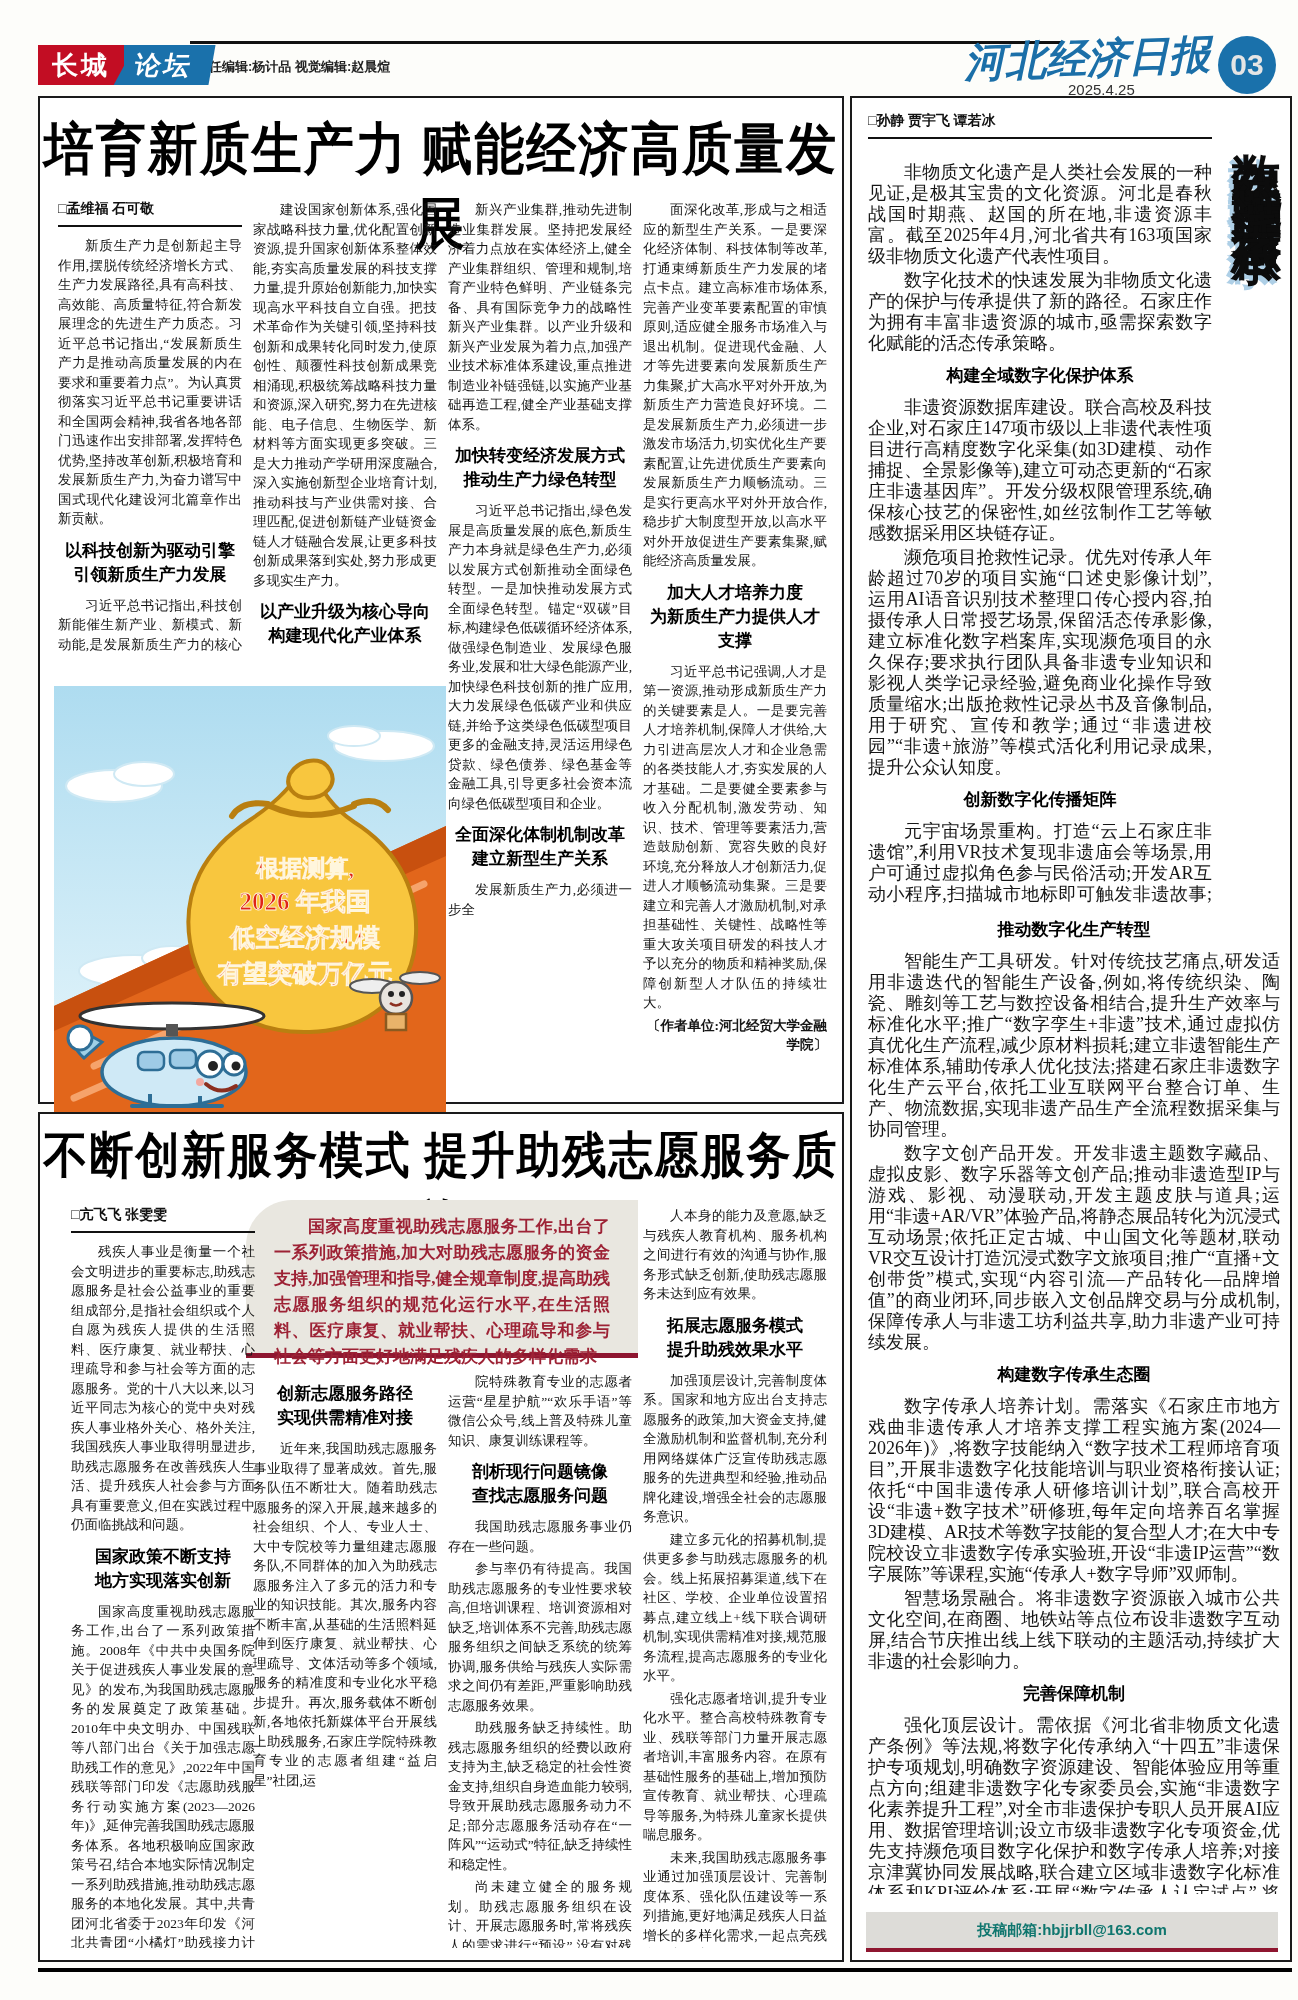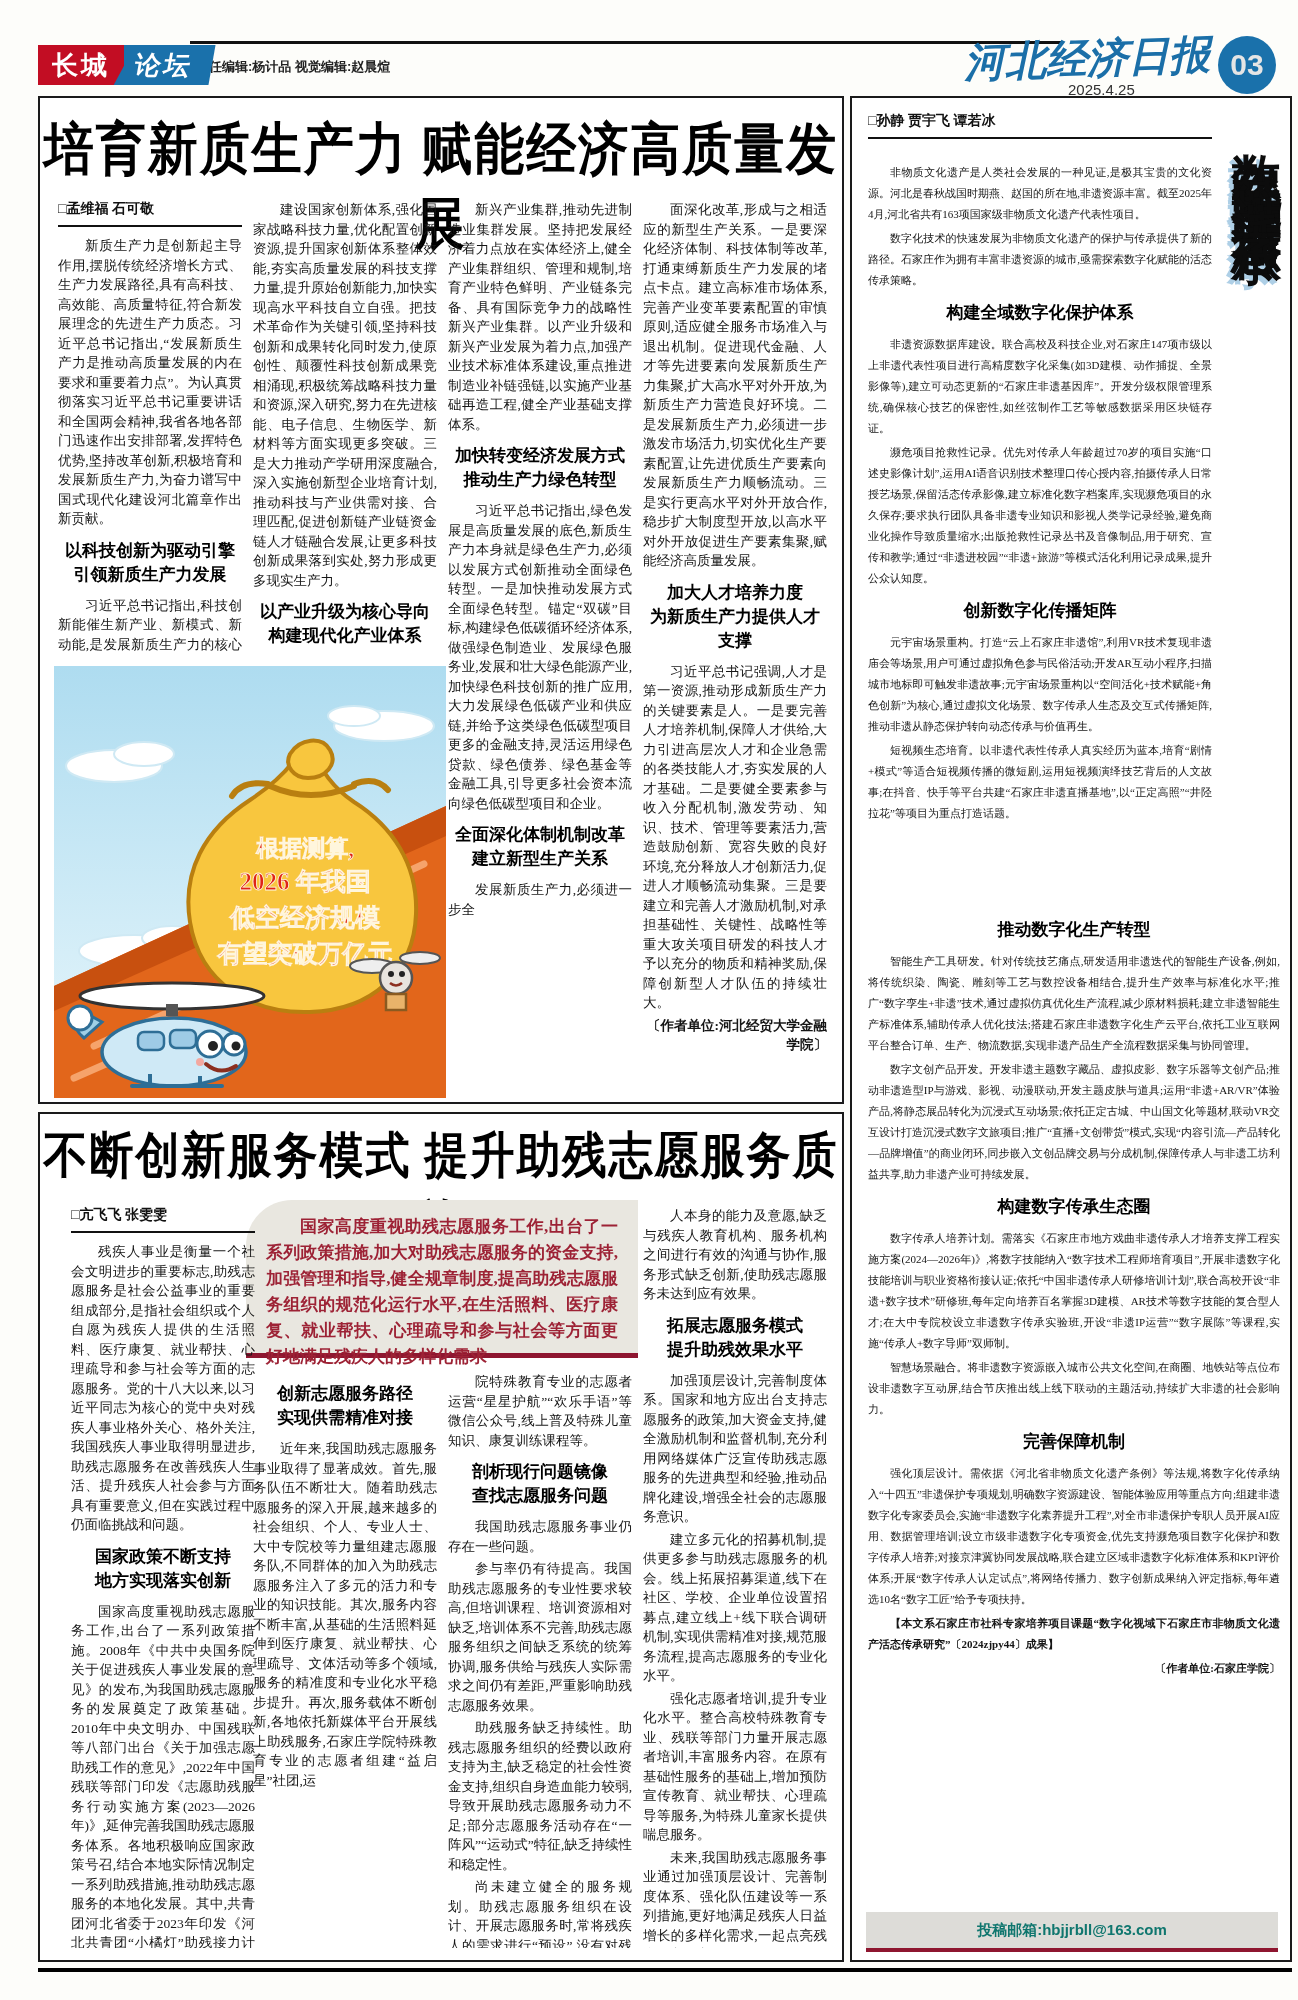--- a/index.html
+++ b/index.html
@@ -28,29 +28,29 @@
   .headline{position:absolute;left:0;right:0;text-align:center;font-weight:bold;color:#000;
             font-family:"Liberation Serif","DejaVu Serif",serif;letter-spacing:2px;transform:scaleY(1.12);}
   .col{position:absolute;overflow:hidden;text-align:justify;}
   .bp{font:13.5px/19.5px "Liberation Serif","DejaVu Serif",serif;color:#161616;margin:0 0 3px;text-indent:2em;}
   .subhead{font:bold 17px/24px "Liberation Sans","DejaVu Sans",sans-serif;color:#000;text-align:center;
            margin:10px 0 9px;text-indent:0;}
   .attr{text-align:right;text-indent:0;font-weight:bold;}
   .note{font-weight:bold;}
   .byline{font:bold 14px/18px "Liberation Serif","DejaVu Serif",serif;color:#111;
           border-bottom:2px solid #111;padding-bottom:7px;margin-bottom:9px;}
-  .rt .bp{font-size:11px;line-height:21px;}
-  
-  #cartoon{position:absolute;left:14px;top:568px;width:392px;height:480px;}
+  .rt .bp{font-size:18px;line-height:21px;}
+  
+  #cartoon{position:absolute;left:14px;top:588px;width:392px;height:480px;}
   #cartoon svg{display:block;}
   .credit{position:absolute;right:10px;bottom:12px;font:13px/14px "Liberation Sans","DejaVu Sans",sans-serif;
           color:#222;background:rgba(255,255,255,.75);padding:1px 4px;}
   
   #hl-box{position:absolute;left:206px;top:86px;width:392px;height:158px;background:#e9e7e0;
-          border-radius:46px 0 0 0;border-bottom:5px solid #8e1630;box-sizing:border-box;padding:14px 20px 8px;}
+          border-radius:46px 0 0 0;border-bottom:5px solid #8e1630;box-sizing:border-box;padding:14px 28px 8px;}
   .hl-text{font:bold 17px/26px "Liberation Serif","DejaVu Serif",serif;color:#9d2235;text-align:justify;text-indent:2em;margin:0;}
   
   .vtitle{position:absolute;left:374px;top:16px;width:62px;height:800px;
           writing-mode:vertical-rl;text-orientation:upright;
           font:bold 50px/62px "Liberation Serif","DejaVu Serif",serif;letter-spacing:7px;color:#0c0c0c;
           text-shadow:-4px 4px 0 #aecfe6;}
   #email-box{position:absolute;left:14px;top:1814px;width:412px;height:36px;background:#dddcd8;
              border-bottom:4px solid #8e1630;display:flex;align-items:center;justify-content:center;
              font:bold 15px/16px "Liberation Sans","DejaVu Sans",sans-serif;color:#0f766e;}
 </style>

